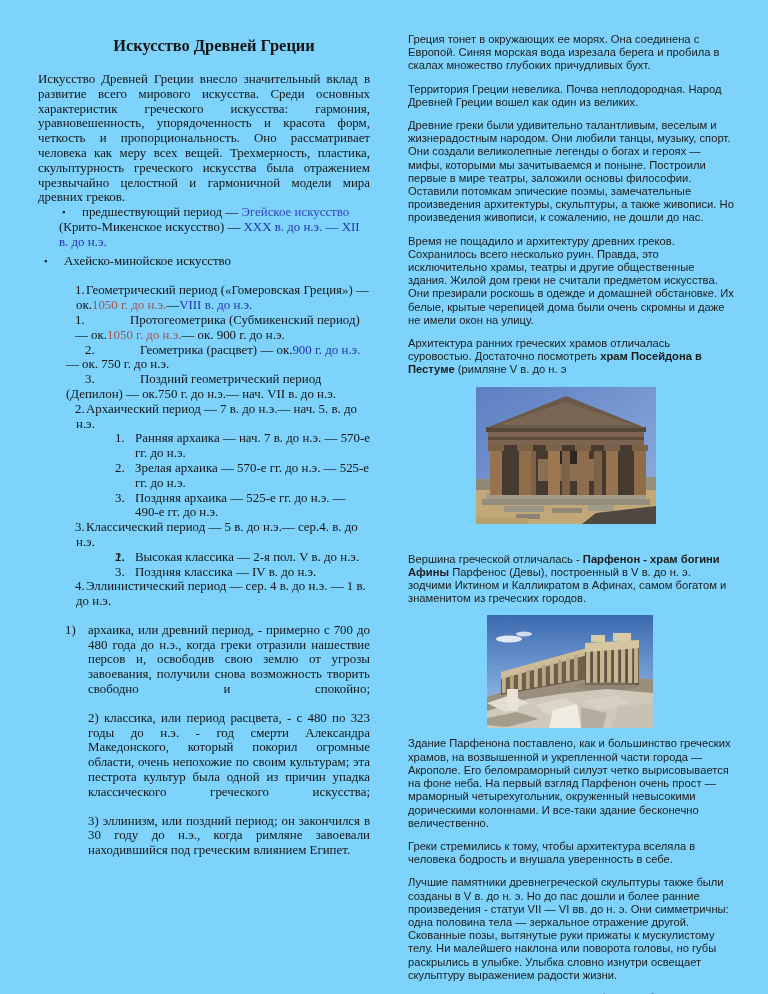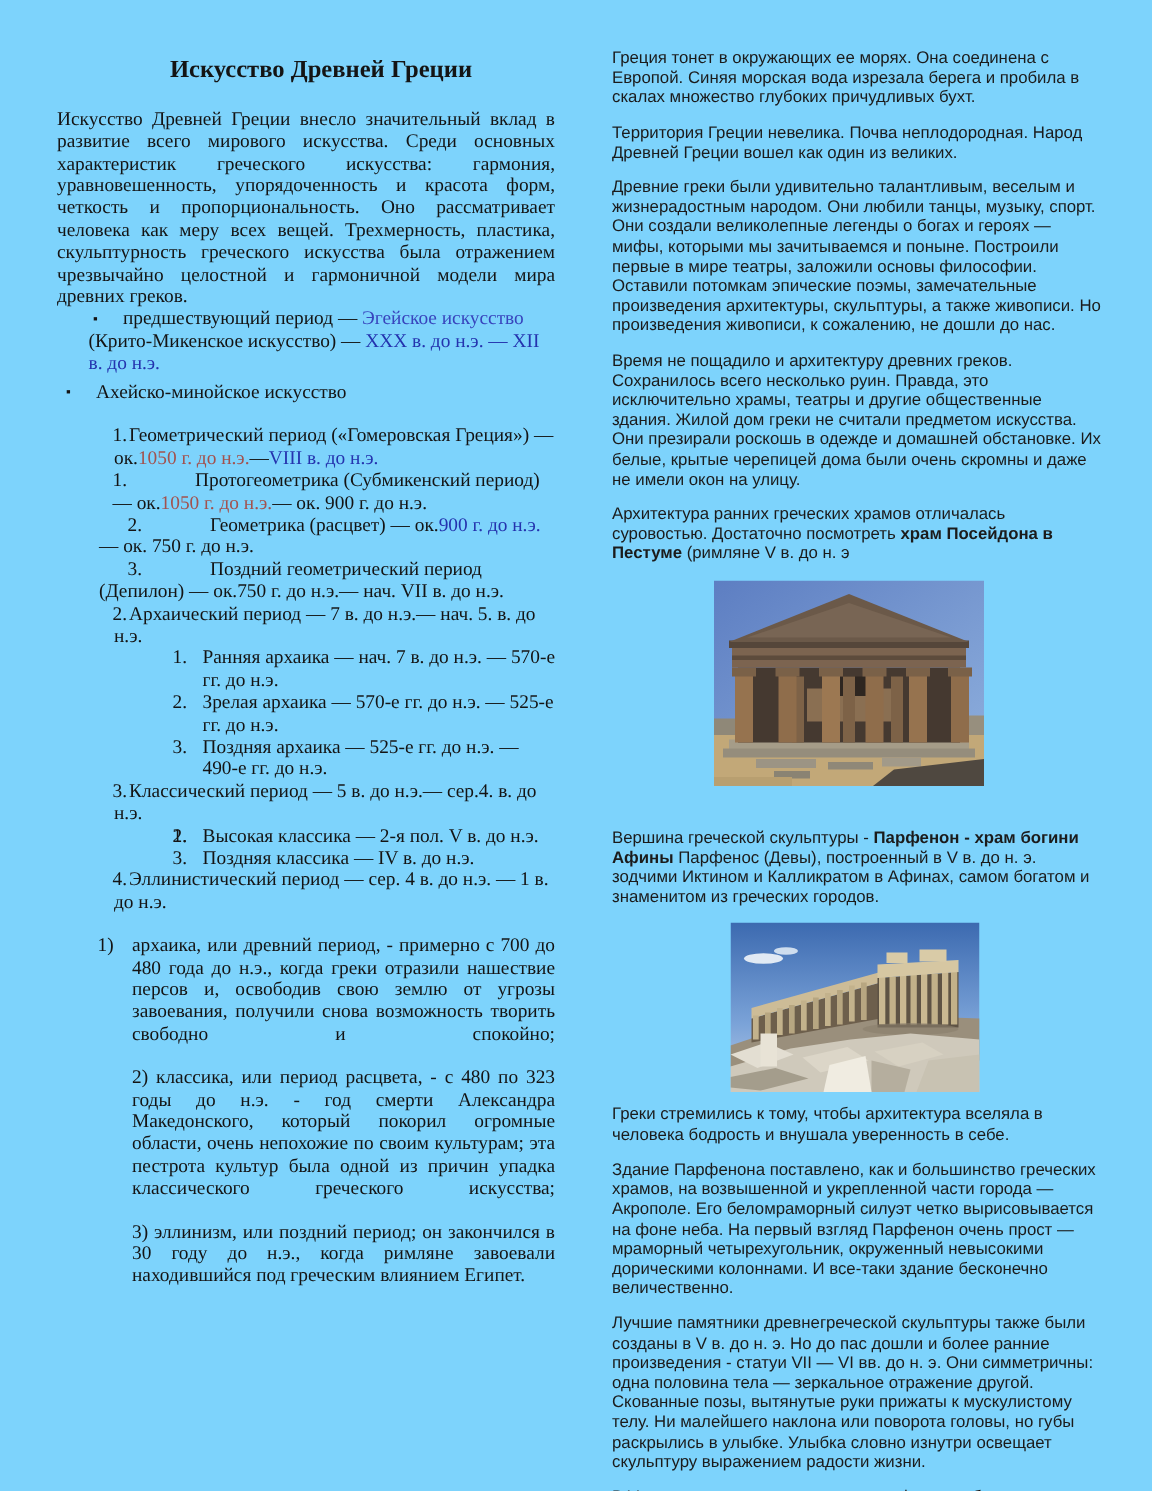--- a/index.html
+++ b/index.html
@@ -156,21 +156,21 @@
       <polygon points="10,41 170,41 90,9" fill="#6b5949"></polygon>
       <polygon points="22,38 158,38 90,15" fill="#786554"></polygon>
       <rect x="28" y="119" width="40" height="6" fill="#9c9484"></rect>
       <rect x="76" y="121" width="30" height="5" fill="#8f8878"></rect>
       <rect x="112" y="118" width="26" height="6" fill="#a29a89"></rect>
       <rect x="40" y="127" width="24" height="5" fill="#8a8373"></rect>
       <polygon points="120,126 180,119 180,137 106,137" fill="#4f4840"></polygon>
       <rect x="0" y="131" width="52" height="6" fill="#b89f70"></rect>
     </svg>
 
-    <div class="rp"><span>Вершина греческой скульптуры - </span><span class="b">Парфенон - храм богини Афины</span><span> Парфенос (Девы), построенный в V в. до н. э. зодчими Иктином и Калликратом в Афинах, самом богатом и знаменитом из греческих городов.</span></div>
+    <div class="rp"><span>Вершина греческой отличалась - </span><span class="b">Парфенон - храм богини Афины</span><span> Парфенос (Девы), построенный в V в. до н. э. зодчими Иктином и Калликратом в Афинах, самом богатом и знаменитом из греческих городов.</span></div>
 
     <svg class="fig fig2" width="166" height="113" viewBox="0 0 166 113">
       <defs>
         <linearGradient id="sky2" x1="0" y1="0" x2="0" y2="1">
           <stop offset="0" stop-color="#3c6ab0"></stop>
             <stop offset="0.6" stop-color="#7ba3d8"></stop>
             <stop offset="1" stop-color="#b9cde8"></stop>
         </linearGradient>
       </defs>
       <rect width="166" height="113" fill="url(#sky2)"></rect>
@@ -206,18 +206,18 @@
       <polygon points="0,88 24,80 42,88 18,97" fill="#e3ded2"></polygon>
       <rect x="20" y="74" width="11" height="22" fill="#e8e3d6"></rect>
       <polygon points="48,90 78,83 92,92 60,100" fill="#dcd6c8"></polygon>
       <polygon points="96,86 128,80 142,88 112,96" fill="#d7d1c2"></polygon>
       <polygon points="0,103 30,97 52,104 20,112 0,110" fill="#a49d8c"></polygon>
       <polygon points="94,92 120,98 116,113 94,113" fill="#b5ae9e"></polygon>
       <polygon points="132,92 166,88 166,113 124,113" fill="#c8c2b2"></polygon>
       <polygon points="66,95 90,89 94,113 62,113" fill="#f0ece1"></polygon>
     </svg>
 
+    <div class="rp"><span>Здание Парфенона поставлено, как и большинство греческих храмов, на возвышенной и укрепленной части города — Акрополе. Его беломраморный силуэт четко вырисовывается на фоне неба. На первый взгляд Парфенон очень прост — мраморный четырехугольник, окруженный невысокими дорическими колоннами. И все-таки здание бесконечно величественно.</span></div>
     <div class="rp"><span>Греки стремились к тому, чтобы архитектура вселяла в человека бодрость и внушала уверенность в себе.</span></div>
-    <div class="rp"><span>Здание Парфенона поставлено, как и большинство греческих храмов, на возвышенной и укрепленной части города — Акрополе. Его беломраморный силуэт четко вырисовывается на фоне неба. На первый взгляд Парфенон очень прост — мраморный четырехугольник, окруженный невысокими дорическими колоннами. И все-таки здание бесконечно величественно.</span></div>
     <div class="rp"><span>Лучшие памятники древнегреческой скульптуры также были созданы в V в. до н. э. Но до пас дошли и более ранние произведения - статуи VII — VI вв. до н. э. Они симметричны: одна половина тела — зеркальное отражение другой. Скованные позы, вытянутые руки прижаты к мускулистому телу. Ни малейшего наклона или поворота головы, но губы раскрылись в улыбке. Улыбка словно изнутри освещает скульптуру выражением радости жизни.</span></div>
     <div class="rp"><span>В V в. до н. э. скованность исчезает, фигуры обретают движение, пропорции — красоту, лица — одухотворенность. Вот, например, статуя </span></div>
   </div>
 </div>
 
 </body></html>

